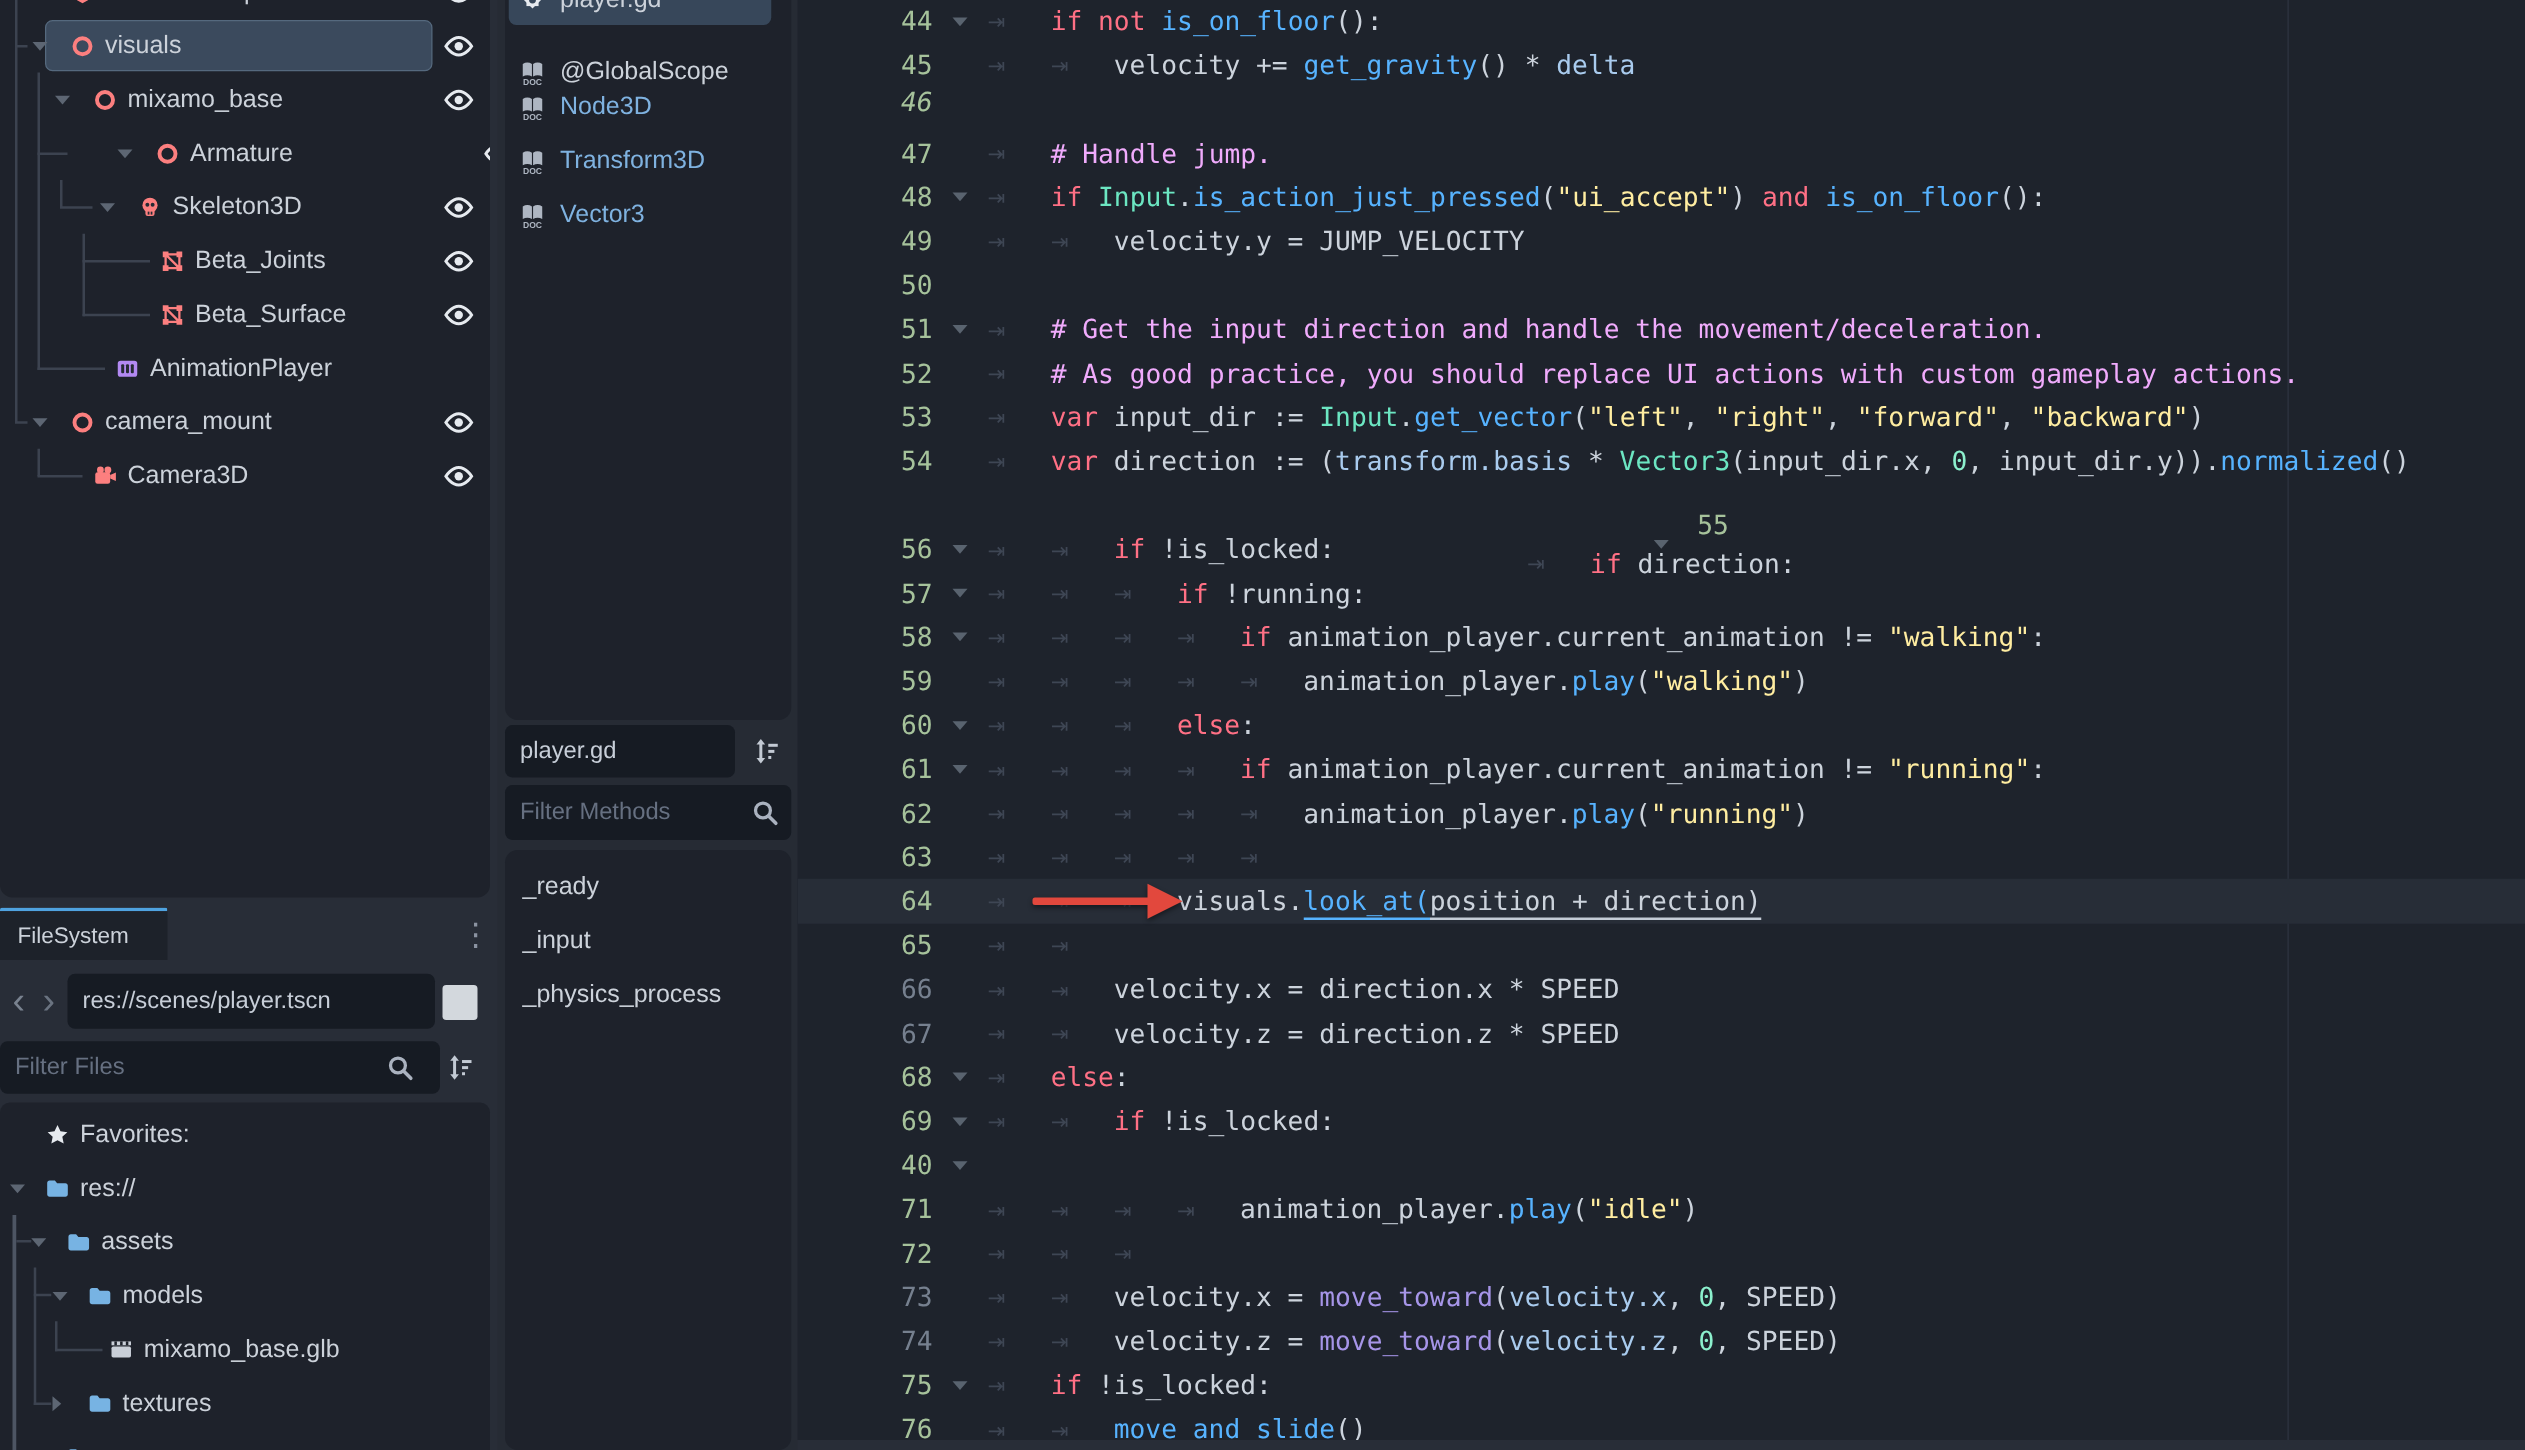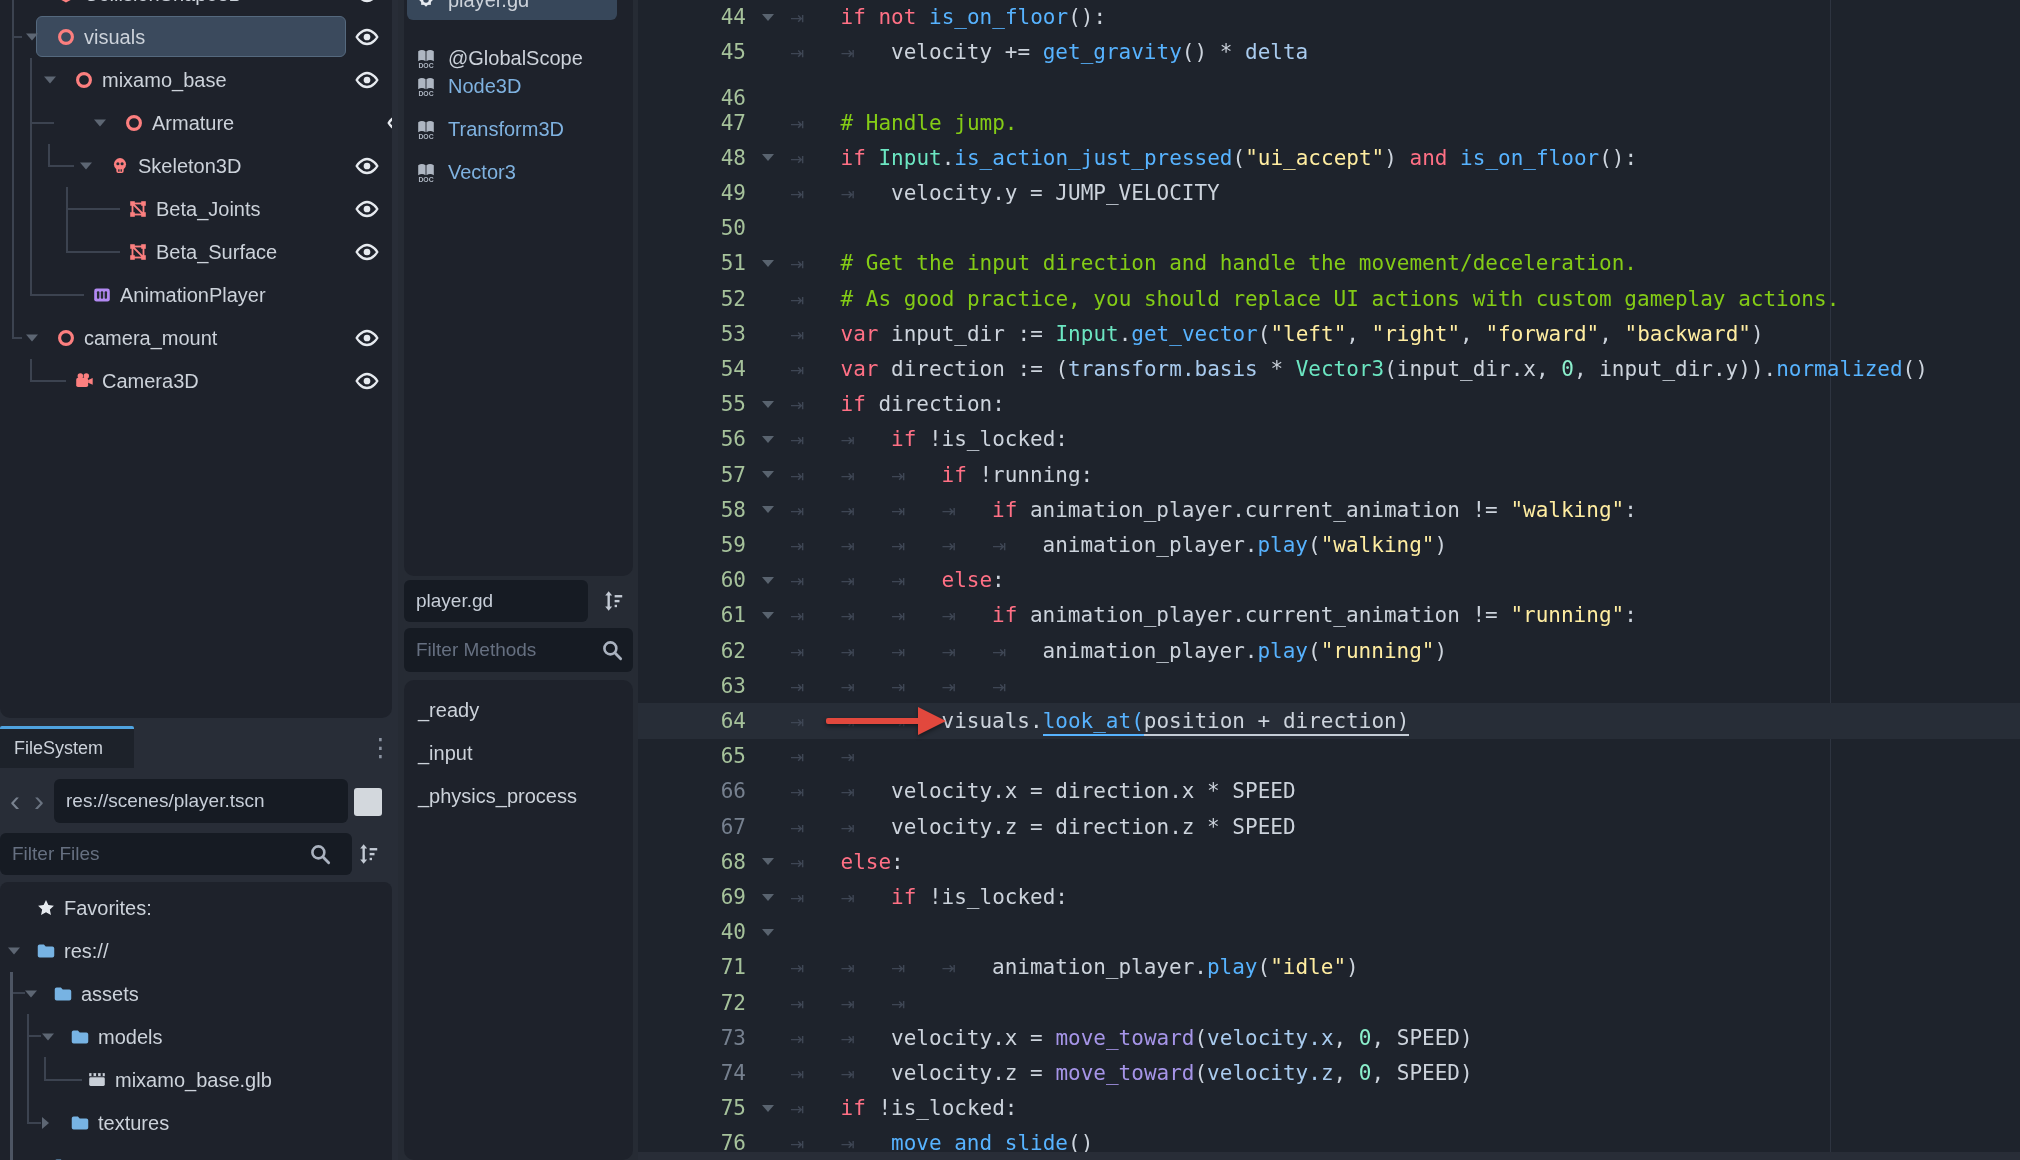--- a/index.html
+++ b/index.html
@@ -50,21 +50,21 @@
   .cl{position:absolute;left:0;width:100%;height:36px;display:flex;align-items:center;}
   .cl.cur{background:#272d37;}
   .ln{width:108px;text-align:right;flex:none;font-family:"DejaVu Sans Mono",monospace;font-size:21px;color:#a6c29b;}
   .ln.us{color:#76808f;}
   .foldc{width:44px;flex:none;display:flex;justify-content:center;align-items:center;}
   .fold-ar{width:0;height:0;border-left:6px solid transparent;border-right:6px solid transparent;
            border-top:7px solid #59636f;}
   .code{font-family:"DejaVu Sans Mono",monospace;font-size:21px;white-space:pre;color:#ccd3dc;}
   .tab{display:inline-block;width:50.5px;color:#3e4654;font-family:"DejaVu Sans",sans-serif;font-size:17px;vertical-align:middle;}
   .k{color:#ff7085;} .f{color:#57b3ff;} .g{color:#a695e8;} .c{color:#6ce6c2;}
-  .s{color:#ffeda1;} .n{color:#8cf0cd;} .m{color:#a9cbee;} .cm{color:#84cc16;}
+  .s{color:#ffeda1;} .n{color:#8cf0cd;} .m{color:#a9cbee;} .cm{color:#f0abfc;}
   .fu{color:#57b3ff;border-bottom:2px solid #57b3ff;padding-bottom:1px;}
   .tu{color:#ccd3dc;border-bottom:2px solid #c4ccd6;padding-bottom:1px;}
   .arrow{position:absolute;filter:drop-shadow(0 2px 2px rgba(0,0,0,0.45));}
   .arrow .shaft{position:absolute;left:0;top:13px;width:96px;height:6px;background:#e2483d;border-radius:2px;}
   .arrow .head{position:absolute;left:92px;top:2px;width:0;height:0;border-top:14px solid transparent;
                border-bottom:14px solid transparent;border-left:28px solid #e2483d;}
 </style>
 </head>
 <body>
 
@@ -458,21 +458,21 @@
           <div class="foldc">
             <div class="fold-ar"></div>
           </div>
           <span class="code"><span class="tab">⇥</span><span class="k">if</span><span> </span><span class="k">not</span><span> </span><span class="f">is_on_floor</span><span>():</span></span>
         </div>
         <div class="cl" style="top: 34.2px;">
           <div class="ln">45</div>
           <div class="foldc"></div>
           <span class="code"><span class="tab">⇥</span><span class="tab">⇥</span><span>velocity += </span><span class="f">get_gravity</span><span>() * </span><span class="m">delta</span></span>
         </div>
-        <div class="cl" style="top: 80px;">
+        <div class="cl" style="top: 64px; font-style: italic;">
           <div class="ln">46</div>
           <div class="foldc"></div>
           <span class="code"></span>
         </div>
         <div class="cl" style="top: 104.6px;">
           <div class="ln">47</div>
           <div class="foldc"></div>
           <span class="code"><span class="tab">⇥</span><span class="cm"># Handle jump.</span></span>
         </div>
         <div class="cl" style="top: 139.8px;">
@@ -507,21 +507,21 @@
         <div class="cl" style="top: 315.8px;">
           <div class="ln">53</div>
           <div class="foldc"></div>
           <span class="code"><span class="tab">⇥</span><span class="k">var</span><span> input_dir := </span><span class="c">Input</span><span>.</span><span class="f">get_vector</span><span>(</span><span class="s">"left"</span><span>, </span><span class="s">"right"</span><span>, </span><span class="s">"forward"</span><span>, </span><span class="s">"backward"</span><span>)</span></span>
         </div>
         <div class="cl" style="top: 351px;">
           <div class="ln">54</div>
           <div class="foldc"></div>
           <span class="code"><span class="tab">⇥</span><span class="k">var</span><span> direction := (</span><span class="m">transform.basis</span><span> * </span><span class="c">Vector3</span><span>(input_dir.x, </span><span class="n">0</span><span>, input_dir.y)).</span><span class="f">normalized</span><span>()</span></span>
         </div>
-        <div class="cl" style="top: 386px;">
+        <div class="cl" style="top: 408px; flex-direction: column;">
           <div class="ln">55</div>
           <div class="foldc">
             <div class="fold-ar"></div>
           </div>
           <span class="code"><span class="tab">⇥</span><span class="k">if</span><span> direction:</span></span>
         </div>
         <div class="cl" style="top: 421.4px;">
           <div class="ln">56</div>
           <div class="foldc">
             <div class="fold-ar"></div>

